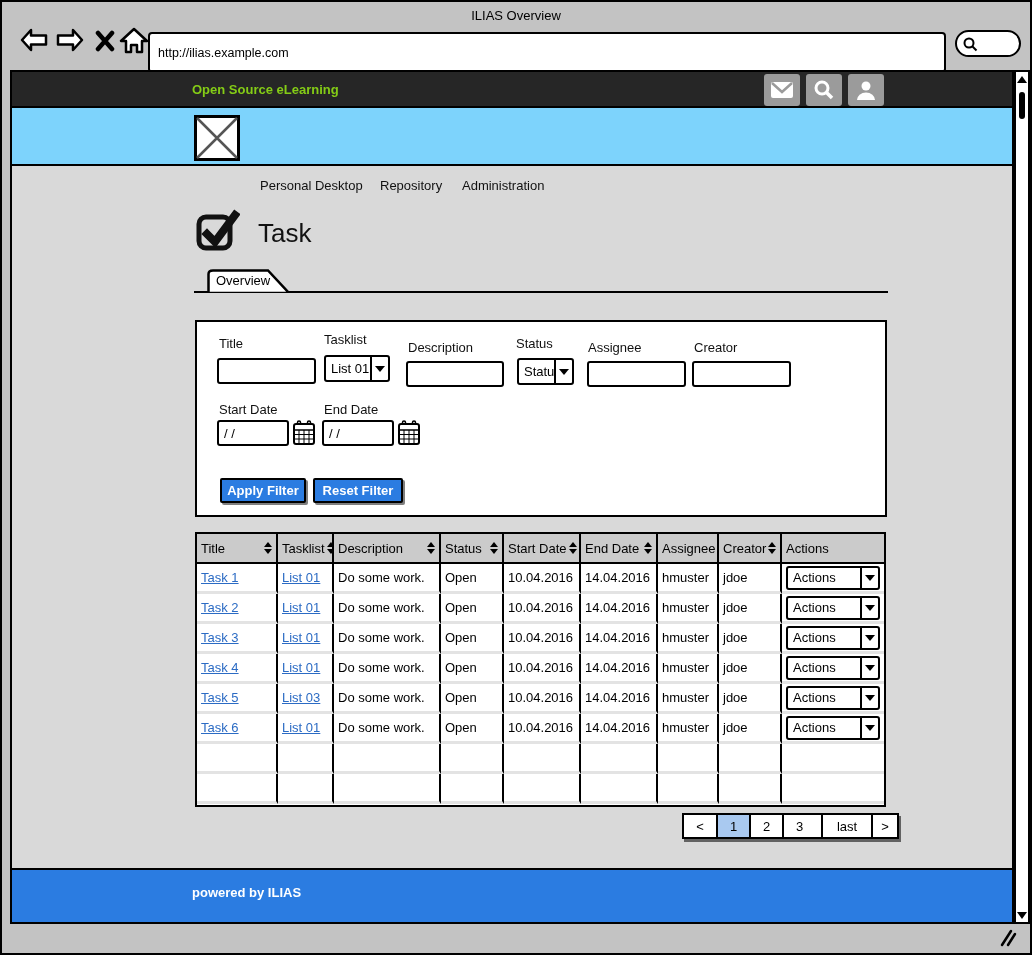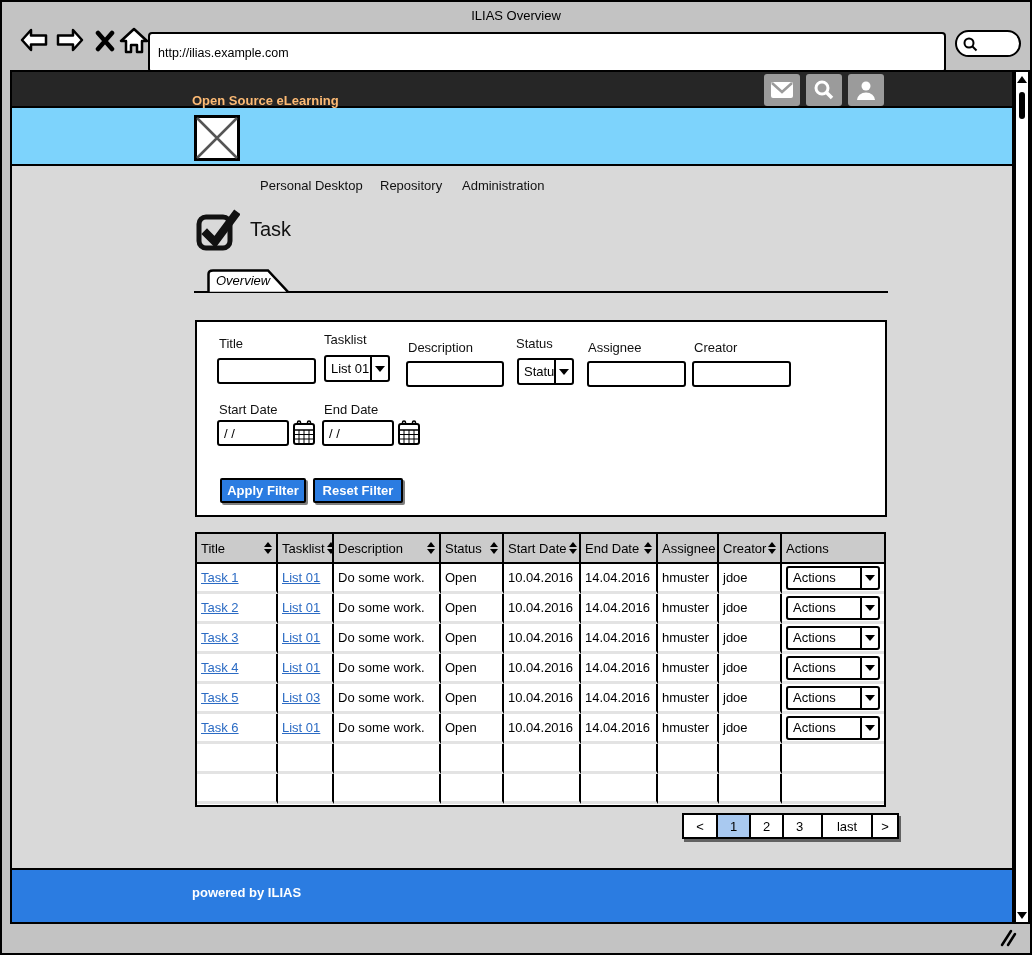--- a/index.html
+++ b/index.html
@@ -17,36 +17,36 @@
   .searchpill { position:absolute; left:953px; top:28px; width:66px; height:27px;
                 border:2px solid #000; border-radius:14px; background:#fff; }
   .searchpill svg { position:absolute; left:5px; top:4px; }
 
   
   .page { position:absolute; left:8px; top:68px; width:1004px; height:854px;
           border:2px solid #000; background:var(--content_bg,#d9d9d9); }
 
   .topbar { position:absolute; left:0; top:0; width:100%; height:36px;
             background:var(--topbar,#262626); border-bottom:2px solid #000; }
-  .brand { position:absolute; left:180px; top:10px; color:#fdba74; font-size:13px; font-weight:bold;margin-top:11px; }
+  .brand { position:absolute; left:180px; top:10px; color:#84cc16; font-size:13px; font-weight:bold; }
   .icon-btn { position:absolute; top:2px; width:36px; height:32px; border-radius:3px;
               background:var(--icon_button_bg,#9b9b9b); display:flex; align-items:center;
               justify-content:center; cursor:pointer; }
 
   .navbar { position:absolute; left:0; top:36px; width:100%; height:58px;
             background:#7dd3fc; border-bottom:2px solid #000; }
   .logo { position:absolute; left:182px; top:7px; width:46px; height:46px; }
   .nav-item { position:absolute; top:70px; font-size:13px; color:#111; cursor:pointer; }
 
   
   .task-icon { position:absolute; left:182px; top:136px; }
-  .page-title { position:absolute; left:238px; top:146px; font-size:20px; color:#111; }
+  .page-title { position:absolute; left:246px; top:146px; font-size:26px; color:#111; }
 
   .tab-line { position:absolute; left:182px; top:219px; width:694px; height:2px; background:#000; }
-  .tab { position:absolute; left:195px; top:197px; width:84px; height:24px; cursor:pointer;font-style:italic; }
+  .tab { position:absolute; left:195px; top:197px; width:84px; height:24px; cursor:pointer; }
   .tab-label { position:absolute; left:9px; top:4px; font-size:13px; }
 
   
   .filter { position:absolute; left:183px; top:248px; width:692px; height:197px;
             border:2px solid #000; background:#fff; }
   .flabel { position:absolute; font-size:13px; color:#111; }
   .finput { position:absolute; height:26px; border:2px solid #000; border-radius:3px;
             background:#fff; font-size:13px; padding:0 5px; font-family:inherit; }
   .select { border:2px solid #000; border-radius:3px; background:#fff; display:flex;
             align-items:stretch; cursor:pointer; }

